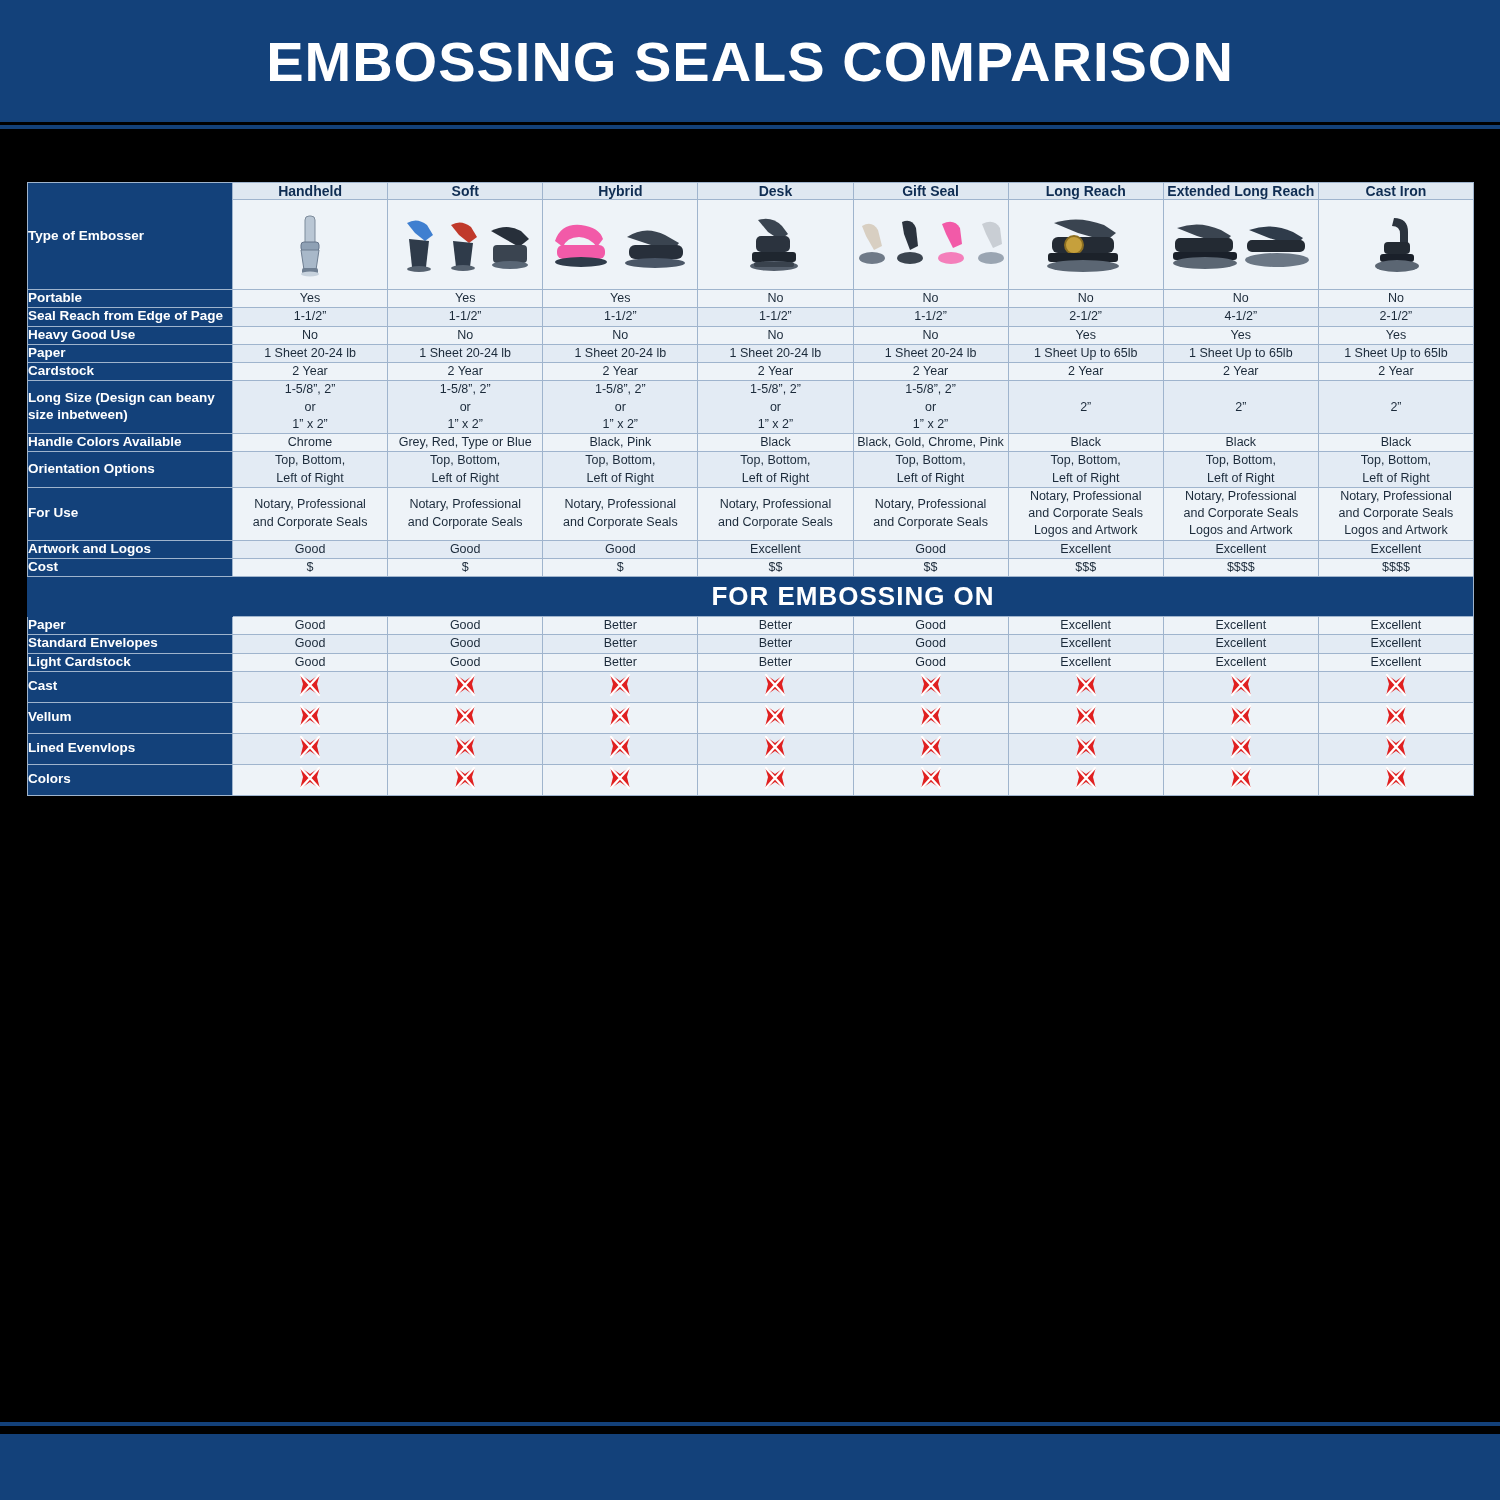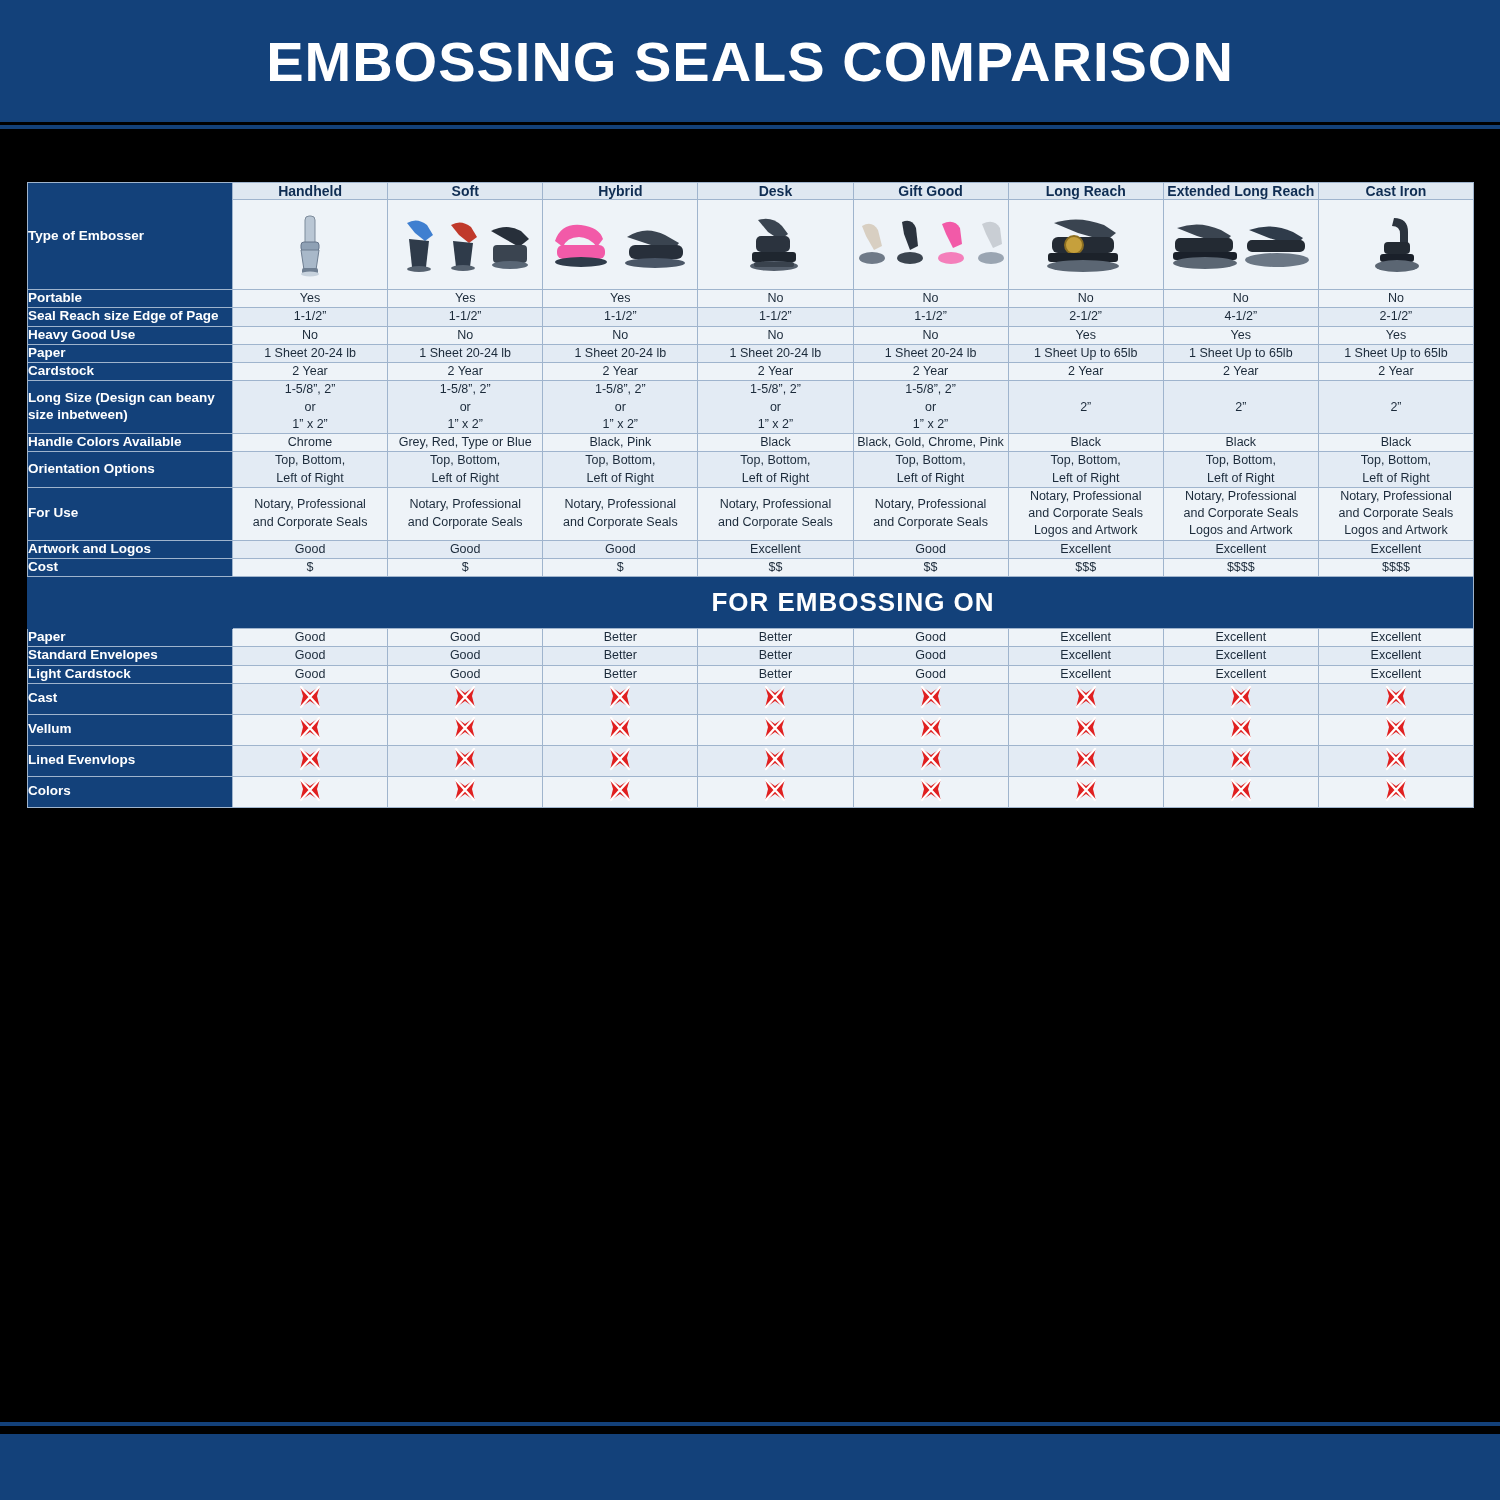--- a/index.html
+++ b/index.html
@@ -108,21 +108,21 @@
     vertical-align: middle;
     padding: 2px;
   }
   .section-band {
     background: #13417a;
     color: #ffffff;
     text-align: center;
     font-size: 26px;
     font-weight: bold;
     letter-spacing: 1px;
-    height: 52px;
+    height: 40px;
     text-transform: uppercase;
     border-color: #13417a;
   }
   .xmark-cell {
     background: #eef3f8;
     text-align: center;
     padding: 8px 4px;
   }
   .xmark-cell.alt { background: #e3ebf4; }
   .xmark {
@@ -157,21 +157,21 @@
           <col class="dat">
           <col class="dat">
       </colgroup>
       <tbody id="tbody">
           <tr>
             <td class="rowlabel" rowspan="2" style="vertical-align:middle">Type of Embosser</td>
             <td class="colhead">Handheld</td>
             <td class="colhead">Soft</td>
             <td class="colhead">Hybrid</td>
             <td class="colhead">Desk</td>
-            <td class="colhead">Gift Good</td>
+            <td class="colhead">Gift Seal</td>
             <td class="colhead">Long Reach</td>
             <td class="colhead">Extended Long Reach</td>
             <td class="colhead">Cast Iron</td>
           </tr>
           <tr>
             <td class="prod-cell"><span><svg class="emb" width="46" height="66" viewBox="0 0 46 66">
                   <g>
                     <rect x="18" y="4" width="10" height="30" rx="4" fill="#b9c6d4" stroke="#7d8b9b" stroke-width="1"></rect>
                     <rect x="14" y="30" width="18" height="9" rx="3" fill="#8fa1b5" stroke="#64748a" stroke-width="1"></rect>
                     <path d="M14 38 L32 38 L29 58 L17 58 Z" fill="#a8b8c9" stroke="#6d7d90" stroke-width="1"></path>
@@ -257,21 +257,21 @@
             <td class="cell" style="white-space:pre-line">Yes</td>
             <td class="cell" style="white-space:pre-line">Yes</td>
             <td class="cell" style="white-space:pre-line">Yes</td>
             <td class="cell" style="white-space:pre-line">No</td>
             <td class="cell" style="white-space:pre-line">No</td>
             <td class="cell" style="white-space:pre-line">No</td>
             <td class="cell" style="white-space:pre-line">No</td>
             <td class="cell" style="white-space:pre-line">No</td>
           </tr>
           <tr>
-            <td class="rowlabel">Seal Reach size Edge of Page</td>
+            <td class="rowlabel">Seal Reach from Edge of Page</td>
             <td class="cell alt" style="white-space:pre-line">1-1/2”</td>
             <td class="cell alt" style="white-space:pre-line">1-1/2”</td>
             <td class="cell alt" style="white-space:pre-line">1-1/2”</td>
             <td class="cell alt" style="white-space:pre-line">1-1/2”</td>
             <td class="cell alt" style="white-space:pre-line">1-1/2”</td>
             <td class="cell alt" style="white-space:pre-line">2-1/2”</td>
             <td class="cell alt" style="white-space:pre-line">4-1/2”</td>
             <td class="cell alt" style="white-space:pre-line">2-1/2”</td>
           </tr>
           <tr>

